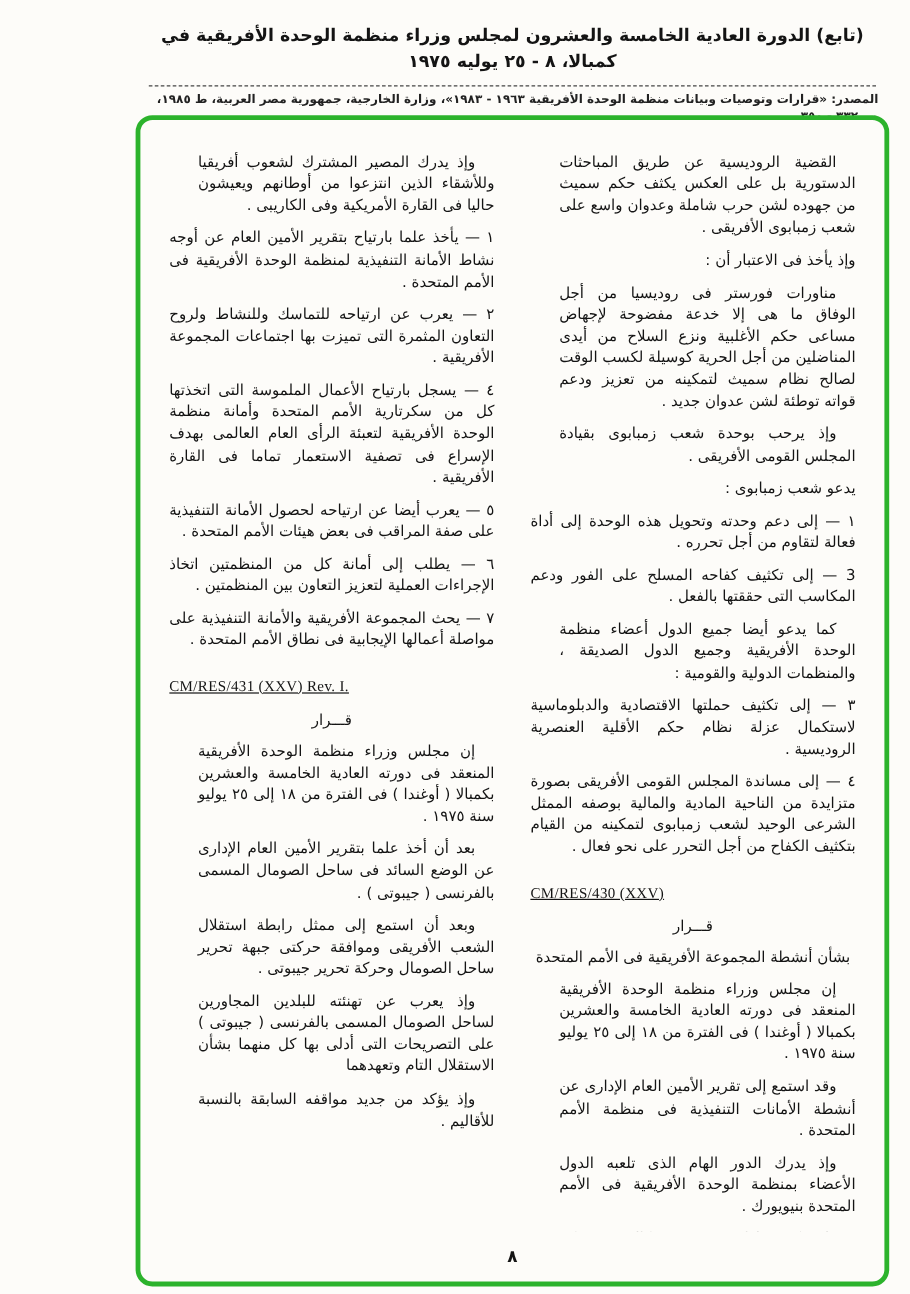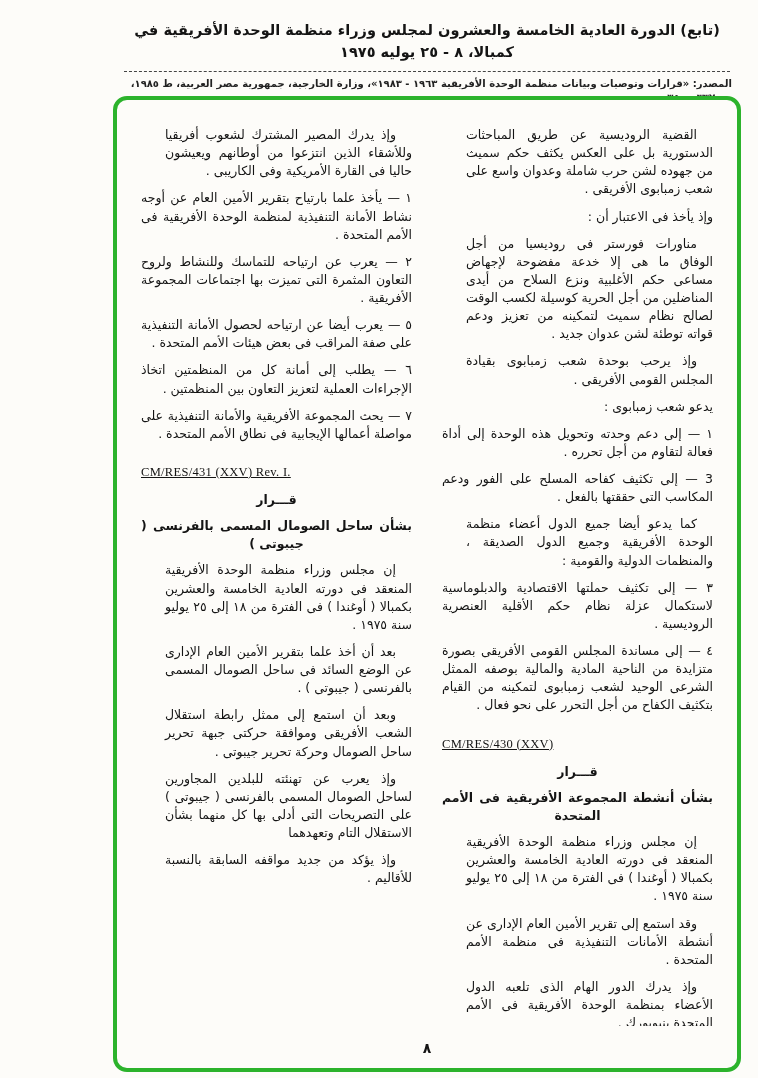--- a/index.html
+++ b/index.html
@@ -65,21 +65,21 @@
     font-family:"Liberation Serif", serif;
     font-size:14px;
     letter-spacing:.3px;
     margin:20px 0 10px 0 !important;
     font-weight:500;
     text-decoration:underline;
   }
   .heading-center{
     text-align:left;
     text-align-last:center !important;
-    font-weight:bold;
+    font-weight:normal;
     font-size:13.5px;
     margin:4px 0 8px 0 !important;
   }
   .page-number{
     position:absolute;
     bottom:12px;left:0;right:0;
     text-align:center;
     font-size:14px;
     font-weight:bold;
   }
@@ -115,26 +115,26 @@
         <p class="indent">إن مجلس وزراء منظمة الوحدة الأفريقية المنعقد فى دورته العادية الخامسة والعشرين بكمبالا ( أوغندا ) فى الفترة من ١٨ إلى ٢٥ يوليو سنة ١٩٧٥ .</p>
         <p class="indent">وقد استمع إلى تقرير الأمين العام الإدارى عن أنشطة الأمانات التنفيذية فى منظمة الأمم المتحدة .</p>
         <p class="indent">وإذ يدرك الدور الهام الذى تلعبه الدول الأعضاء بمنظمة الوحدة الأفريقية فى الأمم المتحدة بنيويورك .</p>
         <p class="indent">وإذ يذكر بقراراته ٢٠٤ و ٢٣٣ ( الدورة ١٠ ) و ٢٧٣ ( الدورة ١٩ ) و ٣٥١ ( الدورة ٢٣ ) .</p>
       </section>
 
       <section class="col">
         <p class="indent">وإذ يدرك المصير المشترك لشعوب أفريقيا وللأشقاء الذين انتزعوا من أوطانهم ويعيشون حاليا فى القارة الأمريكية وفى الكاريبى .</p>
         <p>١ — يأخذ علما بارتياح بتقرير الأمين العام عن أوجه نشاط الأمانة التنفيذية لمنظمة الوحدة الأفريقية فى الأمم المتحدة .</p>
         <p>٢ — يعرب عن ارتياحه للتماسك وللنشاط ولروح التعاون المثمرة التى تميزت بها اجتماعات المجموعة الأفريقية .</p>
+        <p>٤ — يسجل بارتياح الأعمال الملموسة التى اتخذتها كل من سكرتارية الأمم المتحدة وأمانة منظمة الوحدة الأفريقية لتعبئة الرأى العام العالمى بهدف الإسراع فى تصفية الاستعمار تماما فى القارة الأفريقية .</p>
         <p>٥ — يعرب أيضا عن ارتياحه لحصول الأمانة التنفيذية على صفة المراقب فى بعض هيئات الأمم المتحدة .</p>
         <p>٦ — يطلب إلى أمانة كل من المنظمتين اتخاذ الإجراءات العملية لتعزيز التعاون بين المنظمتين .</p>
         <p>٧ — يحث المجموعة الأفريقية والأمانة التنفيذية على مواصلة أعمالها الإيجابية فى نطاق الأمم المتحدة .</p>
         <p class="latin">CM/RES/431 (XXV) Rev. I.</p>
         <p class="heading-center">قـــرار</p>
-        <p class="heading-center">بشأن ساحل الصومال المسمى بالفرنسى ( جيبوتى )</p>
         <p class="indent">إن مجلس وزراء منظمة الوحدة الأفريقية المنعقد فى دورته العادية الخامسة والعشرين بكمبالا ( أوغندا ) فى الفترة من ١٨ إلى ٢٥ يوليو سنة ١٩٧٥ .</p>
         <p class="indent">بعد أن أخذ علما بتقرير الأمين العام الإدارى عن الوضع السائد فى ساحل الصومال المسمى بالفرنسى ( جيبوتى ) .</p>
         <p class="indent">وبعد أن استمع إلى ممثل رابطة استقلال الشعب الأفريقى وموافقة حركتى جبهة تحرير ساحل الصومال وحركة تحرير جيبوتى .</p>
         <p class="indent">وإذ يعرب عن تهنئته للبلدين المجاورين لساحل الصومال المسمى بالفرنسى ( جيبوتى ) على التصريحات التى أدلى بها كل منهما بشأن الاستقلال التام وتعهدهما</p>
         <p class="indent">وإذ يؤكد من جديد مواقفه السابقة بالنسبة للأقاليم .</p>
       </section>
 
     </div>
 
     <div class="page-number">٨</div>

